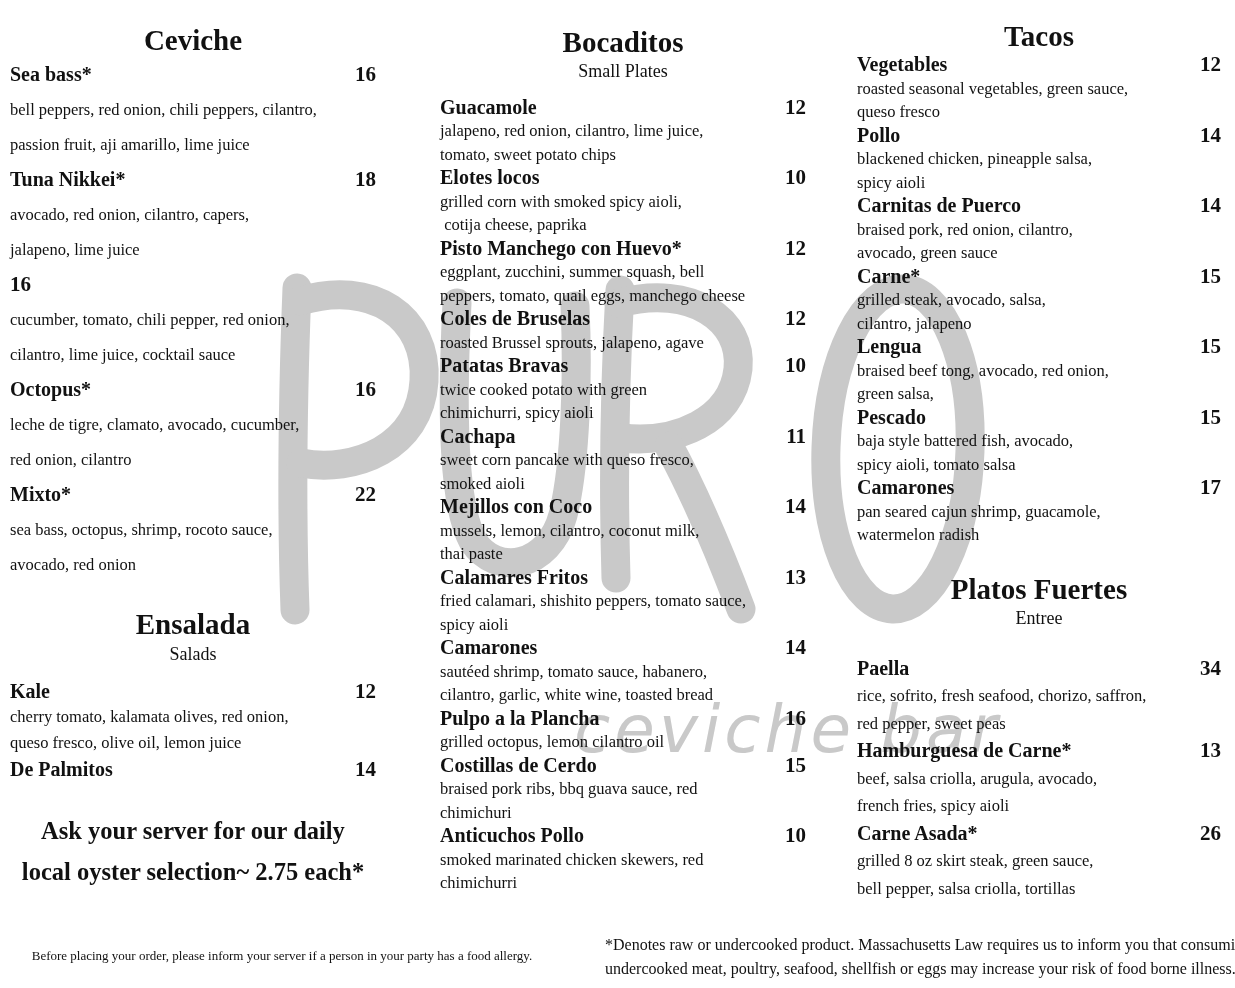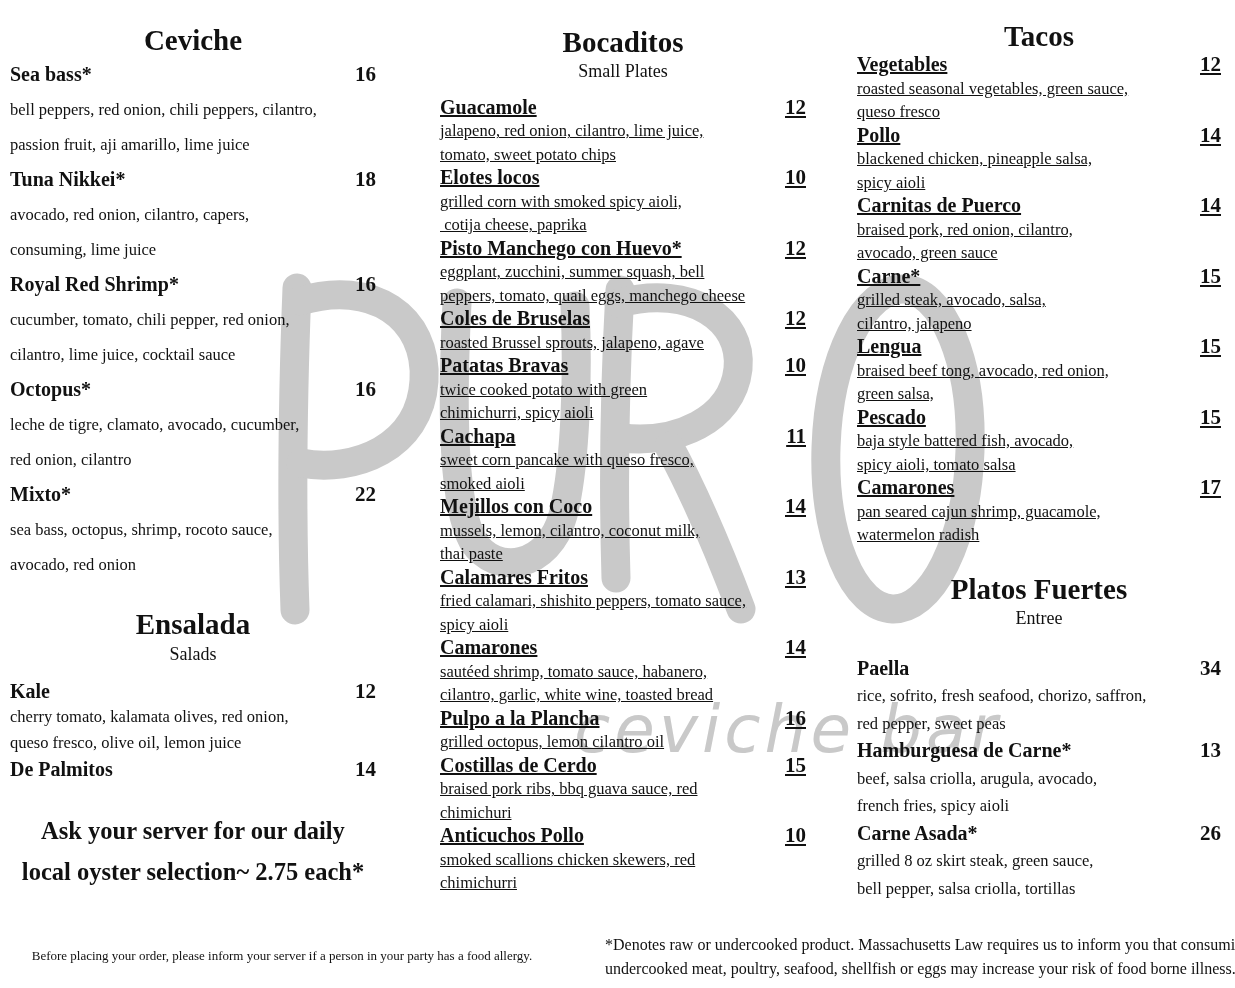--- a/index.html
+++ b/index.html
@@ -69,21 +69,21 @@
   .item-price {
     font-weight: 700;
     font-size: 21px;
   }
   .item-desc {
     font-size: 16.5px;
     white-space: pre;
   }
   .s-wide .item-row,  .s-wide .item-desc  { line-height: 35px; }
   .s-med  .item-row,  .s-med  .item-desc  { line-height: 26px; }
-  .s-norm .item-row,  .s-norm .item-desc  { line-height: 23.5px; text-decoration: underline; }
+  .s-norm .item-row,  .s-norm .item-desc  { line-height: 23.5px; }
   .s-pf   .item-row,  .s-pf   .item-desc  { line-height: 27.5px; gap: 40px; }
 
   .col-note {
     margin-top: 28px;
     text-align: center;
     font-weight: 700;
     font-size: 24.5px;
     line-height: 41px;
     white-space: pre-line;
   }
@@ -138,25 +138,24 @@
             </div>
             <div class="item-desc">bell peppers, red onion, chili peppers, cilantro,
 passion fruit, aji amarillo, lime juice</div>
           </div>
           <div class="menu-item">
             <div class="item-row">
               <span class="item-name">Tuna Nikkei*</span>
               <span class="item-price">18</span>
             </div>
             <div class="item-desc">avocado, red onion, cilantro, capers,
-consuming, lime juice</div>
-          </div>
-          <div class="menu-item">
-            <div class="item-row">
-              <span class="item-name">Royal Red Shrimp*</span>
+jalapeno, lime juice</div>
+          </div>
+          <div class="menu-item">
+            <div class="item-row">
               <span class="item-price">16</span>
             </div>
             <div class="item-desc">cucumber, tomato, chili pepper, red onion,
 cilantro, lime juice, cocktail sauce</div>
           </div>
           <div class="menu-item">
             <div class="item-row">
               <span class="item-name">Octopus*</span>
               <span class="item-price">16</span>
             </div>
@@ -285,21 +284,21 @@
               <span class="item-price">15</span>
             </div>
             <div class="item-desc">braised pork ribs, bbq guava sauce, red
 chimichuri</div>
           </div>
           <div class="menu-item">
             <div class="item-row">
               <span class="item-name">Anticuchos Pollo</span>
               <span class="item-price">10</span>
             </div>
-            <div class="item-desc">smoked scallions chicken skewers, red
+            <div class="item-desc">smoked marinated chicken skewers, red
 chimichurri</div>
           </div>
         </div>
       </section>
     </div>
   <div class="column col3">
       <section class="menu-section s-norm">
         <h2 class="section-title">Tacos</h2>
         <div class="items">
           <div class="menu-item">

